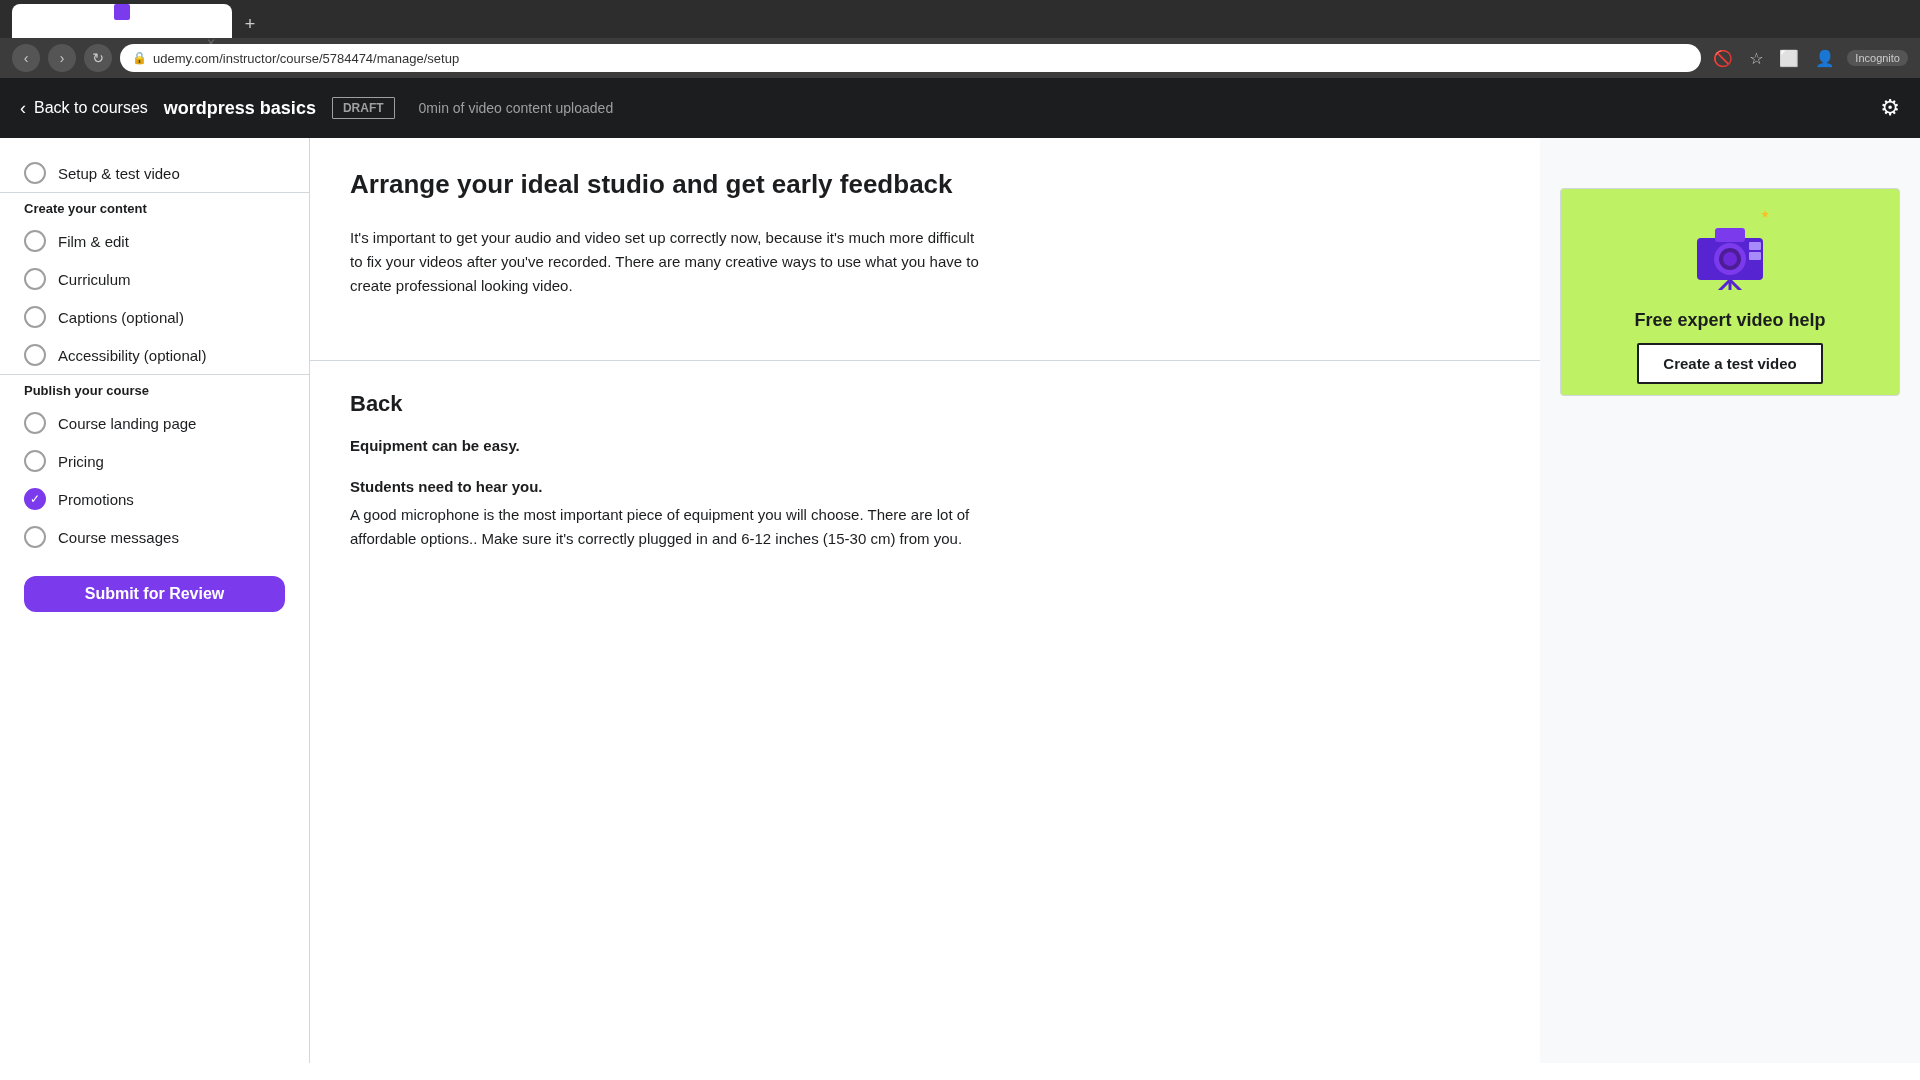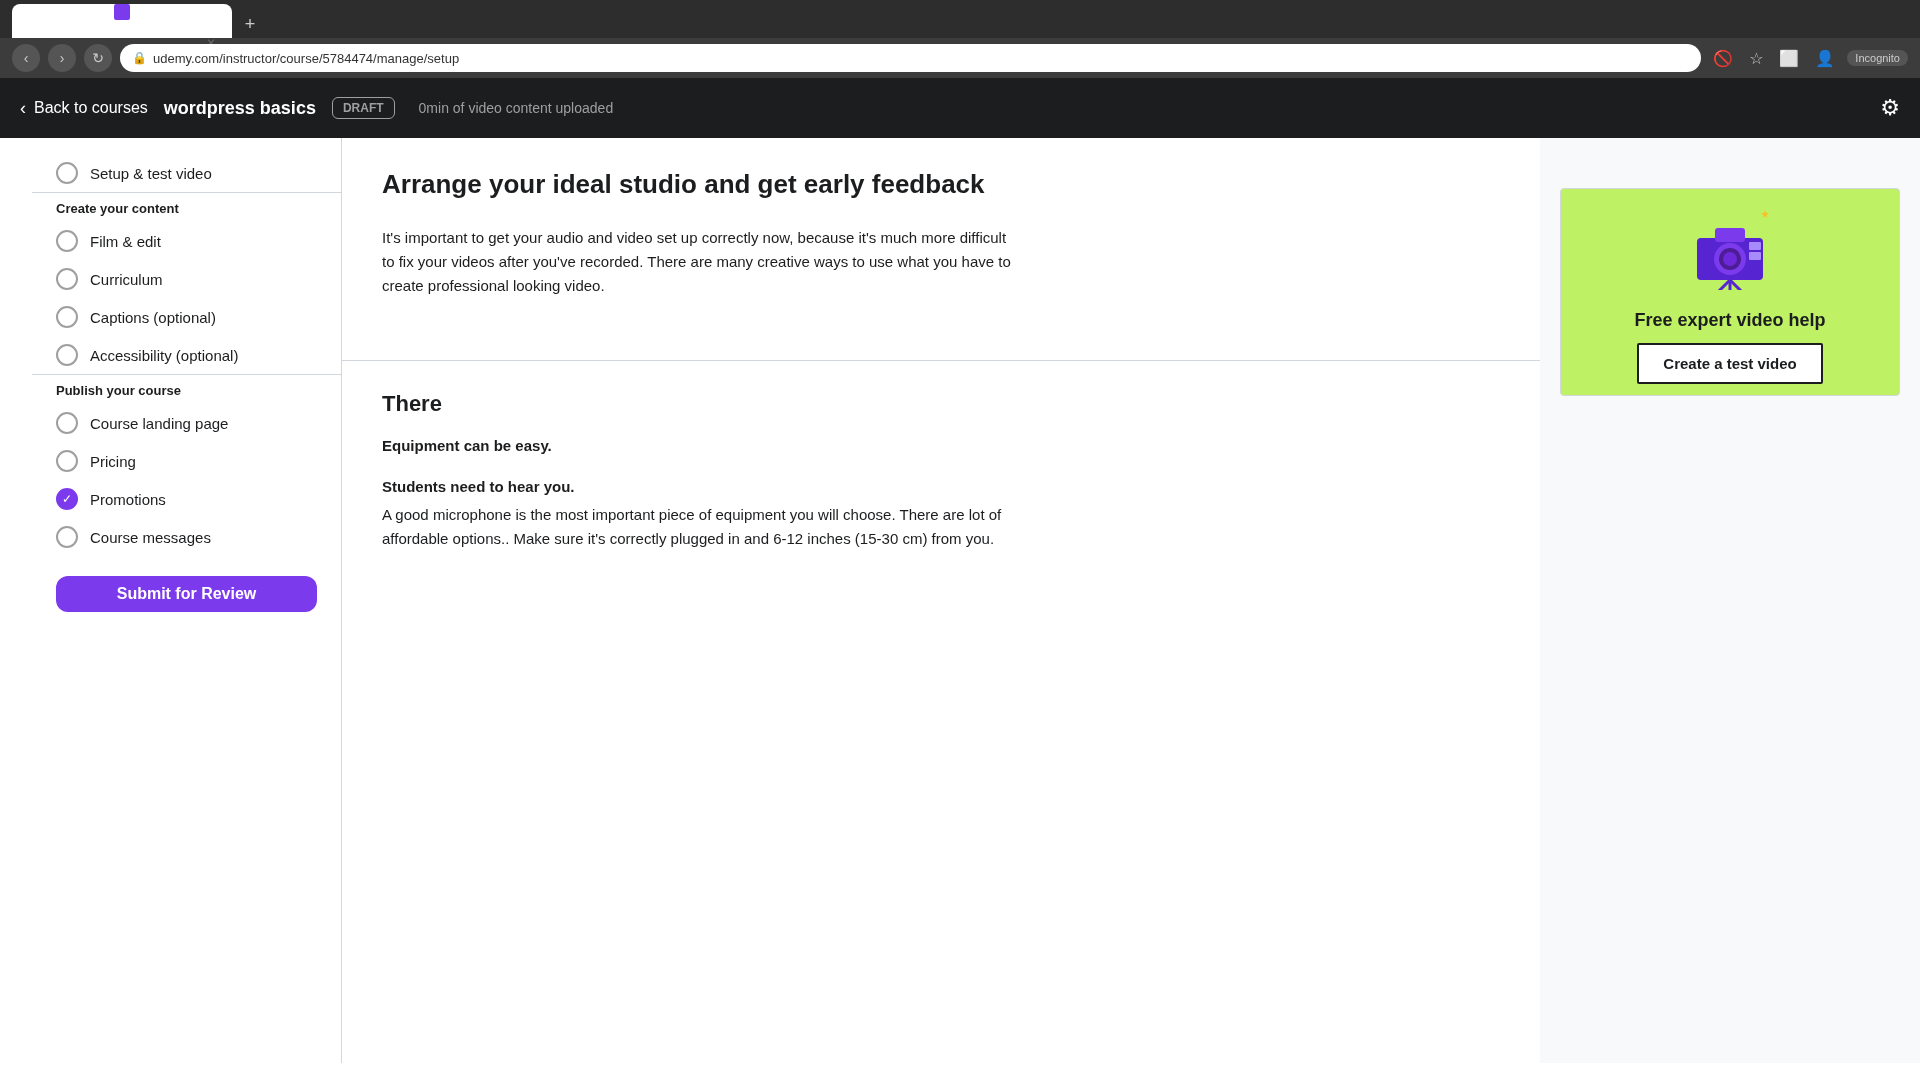--- a/index.html
+++ b/index.html
@@ -129,40 +129,39 @@
       color: #fff;
       font-size: 18px;
       font-weight: 700;
     }
     .draft-badge {
       background: #1c1d1f;
       border: 1px solid #9f9f9f;
       color: #9f9f9f;
       font-size: 12px;
       padding: 3px 10px;
-      border-radius: 6px;
+      border-radius: 1px;
       font-weight: 600;
     }
     .upload-status {
       color: #9f9f9f;
       font-size: 14px;
       margin-left: 8px;
     }
     .nav-spacer { flex: 1; }
     .settings-btn {
       color: #fff; font-size: 22px; cursor: pointer;
       background: none; border: none;
     }
 
     
     .main-layout {
       display: flex;
       flex: 1;
       overflow: hidden;
-      margin-left: 32px;
     }
 
     
     .sidebar {
       width: 310px;
       background: #fff;
       border-right: 1px solid #d1d7dc;
       overflow-y: auto;
       flex-shrink: 0;
       padding: 16px 0 24px;
@@ -416,21 +415,21 @@
 
     <div class="content-area">
       <div class="main-section">
         <h1 class="section-heading">Arrange your ideal studio and get early feedback</h1>
         <p class="section-body">It's important to get your audio and video set up correctly now, because it's much more difficult to fix your videos after you've recorded. There are many creative ways to use what you have to create professional looking video.</p>
       </div>
 
       <div class="divider"></div>
 
       <div class="tips-section">
-        <h2 class="tips-heading">There</h2>
+        <h2 class="tips-heading">Back</h2>
 
         <div class="tip-item">
           <div class="tip-title">Equipment can be easy.</div>
         </div>
 
         <div class="tip-item">
           <div class="tip-title">Students need to hear you.</div>
           <div class="tip-body">A good microphone is the most important piece of equipment you will choose. There are lot of affordable options.. Make sure it's correctly plugged in and 6-12 inches (15-30 cm) from you.</div>
         </div>
       </div>

